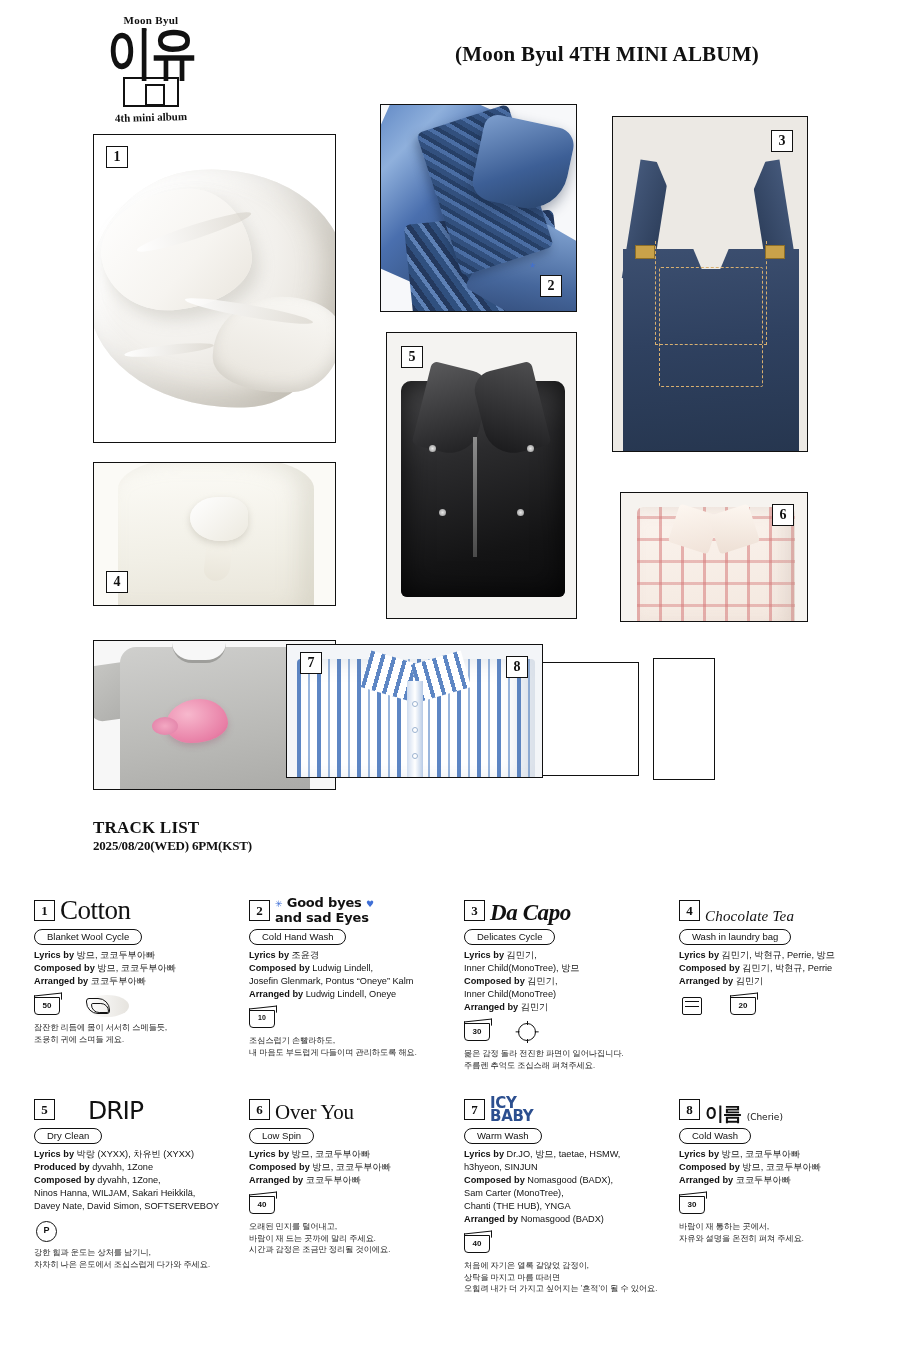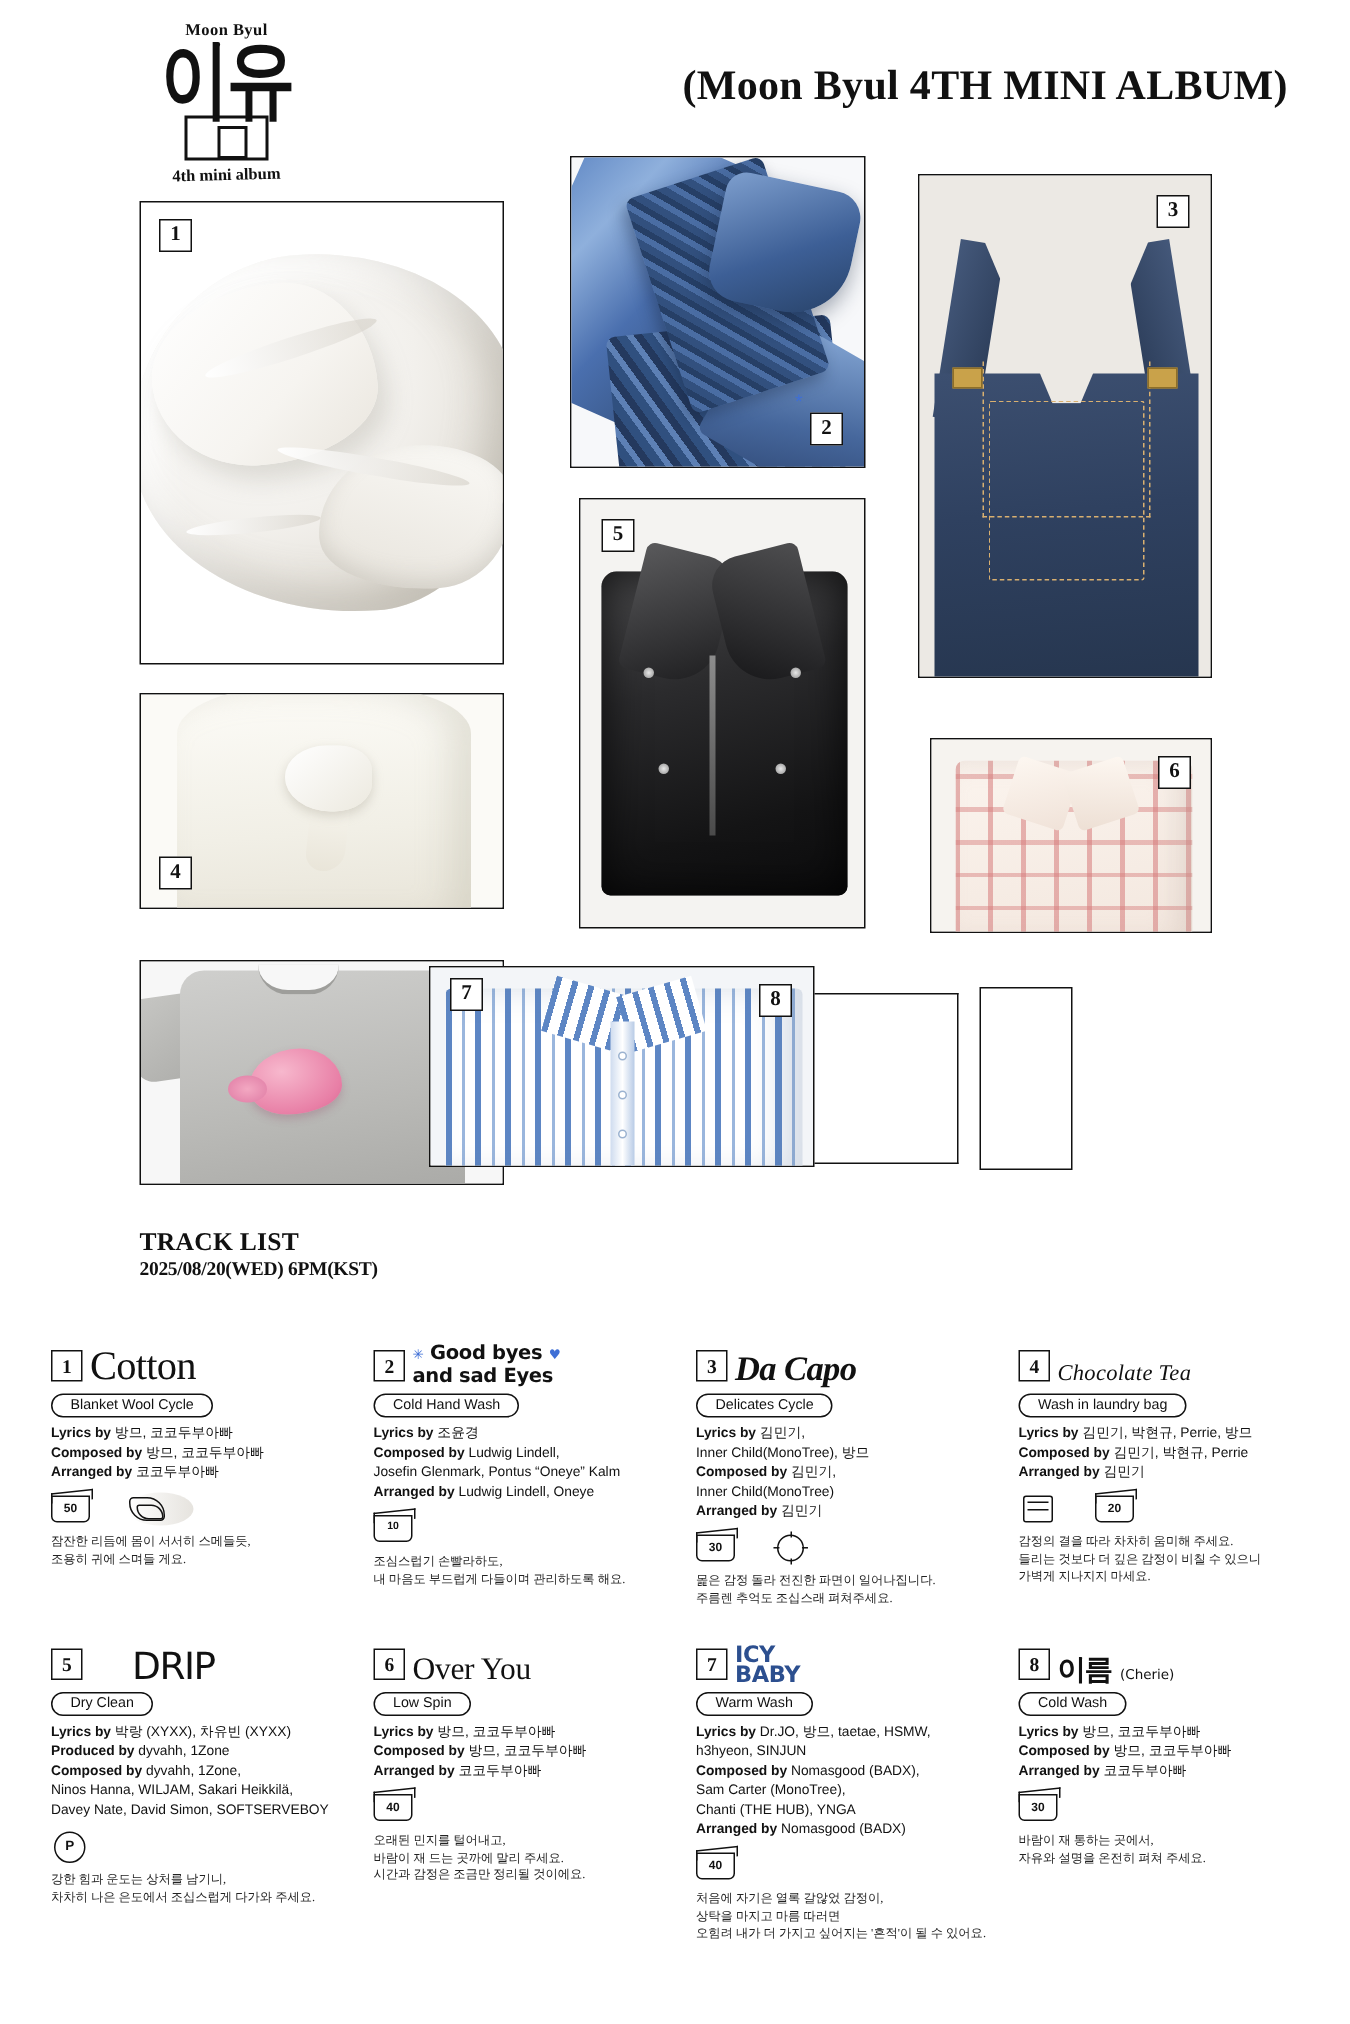--- a/index.html
+++ b/index.html
@@ -40,21 +40,21 @@
     border:2px solid #111;
   }
   .logo .lg-bot {
     font-family:"Liberation Serif", serif;
     font-weight:700;font-size:11px;margin-top:4px;
     transform: rotate(-1.5deg);
   }
   .album-title {
     position:absolute; left:455px; top:42px;
     font-family:"Liberation Serif", serif;
-    font-weight:700; font-size:28px; letter-spacing:.2px;
+    font-weight:700; font-size:21px; letter-spacing:.2px;
   }
 
   
   .frame {
     position:absolute;
     border:1.6px solid #111;
     background:#fff;
     overflow:hidden;
   }
   .frame .num {
@@ -588,23 +588,20 @@
       </div>
       <div class="tk-care">
         <div class="sym bag">
             <div class="b"></div>
           </div>
         <div class="sym">
           <div class="tub"></div>
             <div class="tubtxt">20</div>
         </div>
       </div>
-      <div class="care-txt" style="white-space:pre-line">감정의 결을 따라 차차히 움미해 주세요.
-들리는 것보다 더 깊은 감정이 비칠 수 있으니
-가벽게 지나지지 마세요.</div>
     </div>
 
     <div class="track">
       <div class="tk-head">
         <div class="tk-num">5</div>
         <div class="tk-title t-drip">DRIP</div>
       </div>
       <div class="tk-tag">Dry Clean</div>
       <div class="tk-credits">
         <div><b>Lyrics by</b> <span>박랑 (XYXX), 차유빈 (XYXX)</span></div>

